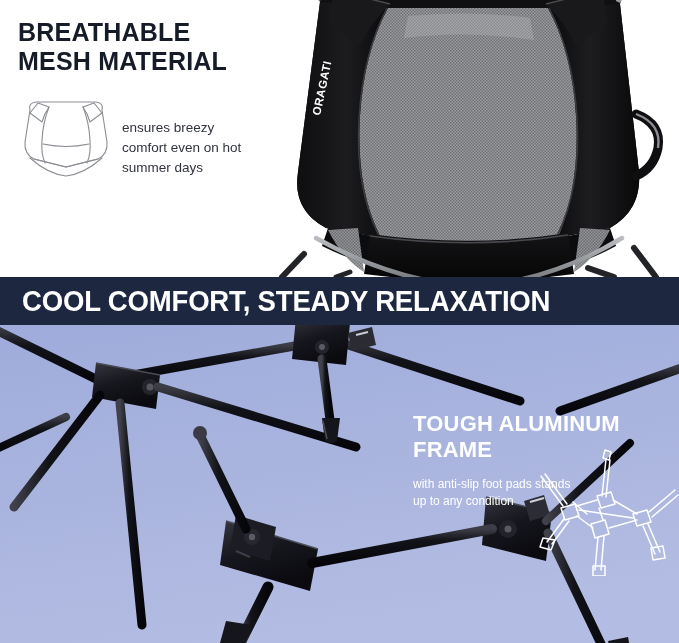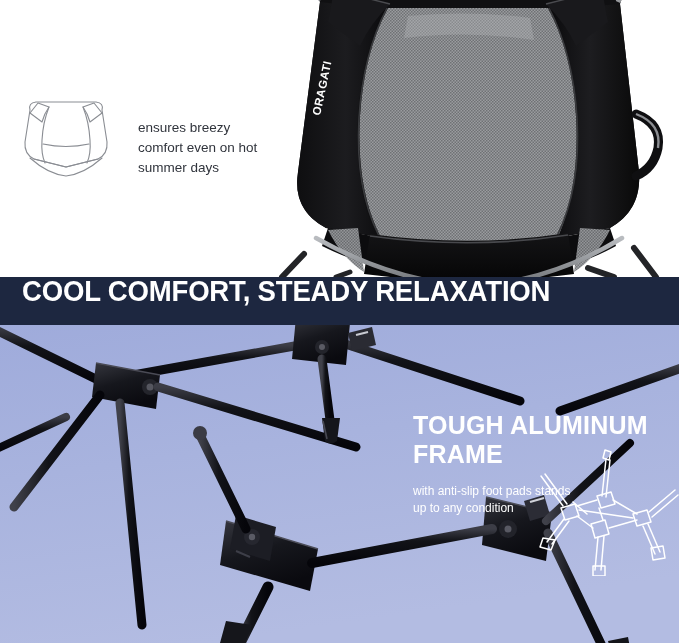--- a/index.html
+++ b/index.html
@@ -27,33 +27,33 @@
   .top-text{
     position:absolute;left:18px;top:18px;width:250px;
   }
   .feature-title{
     font-size:25px;line-height:1.16;font-weight:bold;
     letter-spacing:0.2px;color:#161b28;margin:0;
     text-transform:uppercase;
   }
   .feature-row{
     position:absolute;left:18px;top:96px;width:250px;
-    display:flex;align-items:flex-start;gap:24px;
+    display:flex;align-items:flex-start;gap:8px;
   }
   .chair-icon{flex:0 0 auto;width:96px;height:82px;}
   .feature-body{
     font-size:13.5px;line-height:1.5;color:#30343c;
     padding-top:8px;width:128px;
   }
 
   
   .banner{
     position:absolute;left:0;top:277px;width:679px;height:48px;
     background:#1d2740;
-    display:flex;
+    display:flex;align-items:center;
   }
   .banner-text{
     margin:0 0 0 22px;
     color:#ffffff;
     font-size:29px;
     font-weight:bold;
     letter-spacing:-0.2px;
     line-height:1;
     transform:scaleX(0.95);
     transform-origin:left center;
@@ -66,21 +66,21 @@
     position:absolute;left:0;top:325px;width:679px;height:318px;
     background:#a7b2dd;overflow:hidden;
   }
   .bottom-photo{
     position:absolute;left:0;top:0;width:679px;height:318px;overflow:hidden;
   }
   .bottom-text{
     position:absolute;left:413px;top:86px;width:250px;z-index:5;
   }
   .feature-title-light{
-    font-size:25px;line-height:1.16;font-weight:bold;
+    font-size:22px;line-height:1.16;font-weight:bold;
     letter-spacing:0.2px;color:#ffffff;margin:0;
     text-transform:uppercase;
   }
   .feature-body-light{
     font-size:12px;line-height:1.45;color:#ffffff;
     margin:14px 0 0 0;width:165px;
   }
   .frame-icon{
     position:absolute;left:533px;top:448px;width:146px;height:128px;z-index:4;
   }
@@ -169,20 +169,23 @@
         <path d="M92 276 L78 281" stroke="#232427" stroke-width="5" stroke-linecap="round" fill="none"></path>
         <path d="M206 290 L206 281" stroke="#232427" stroke-width="7" fill="none"></path>
         <path d="M330 272 L356 281" stroke="#232427" stroke-width="6" stroke-linecap="round" fill="none"></path>
         <path d="M376 252 L398 281" stroke="#232427" stroke-width="6" stroke-linecap="round" fill="none"></path>
 
         <path d="M378 118 Q404 128 400 152 Q396 172 378 180" fill="none" stroke="#0f0f11" stroke-width="9" stroke-linecap="round"></path>
         <path d="M378 118 Q404 128 400 152" fill="none" stroke="#8b8d91" stroke-width="2.4"></path>
       </svg>
     </div>
 
+    <div class="top-text">
+      <h2 class="feature-title">BREATHABLE MESH MATERIAL</h2>
+    </div>
 
     <div class="feature-row">
       <span class="chair-icon">
         <svg class="svg-full" viewBox="0 0 96 82">
           <g fill="none" stroke="#8a8d93" stroke-width="1.1" stroke-linejoin="round" stroke-linecap="round">
             <path d="M12 14 Q10 7 18 6 L78 6 Q86 7 84 14 L89 46
                      Q90 58 80 63 L48 71 L16 63 Q6 58 7 46 Z"></path>
             <path d="M20 7 L31 11 Q26 18 24 26 L12 17 Z"></path>
             <path d="M76 7 L65 11 Q70 18 72 26 L84 17 Z"></path>
             <path d="M31 11 Q25 26 24 44 Q23 58 27 67"></path>

